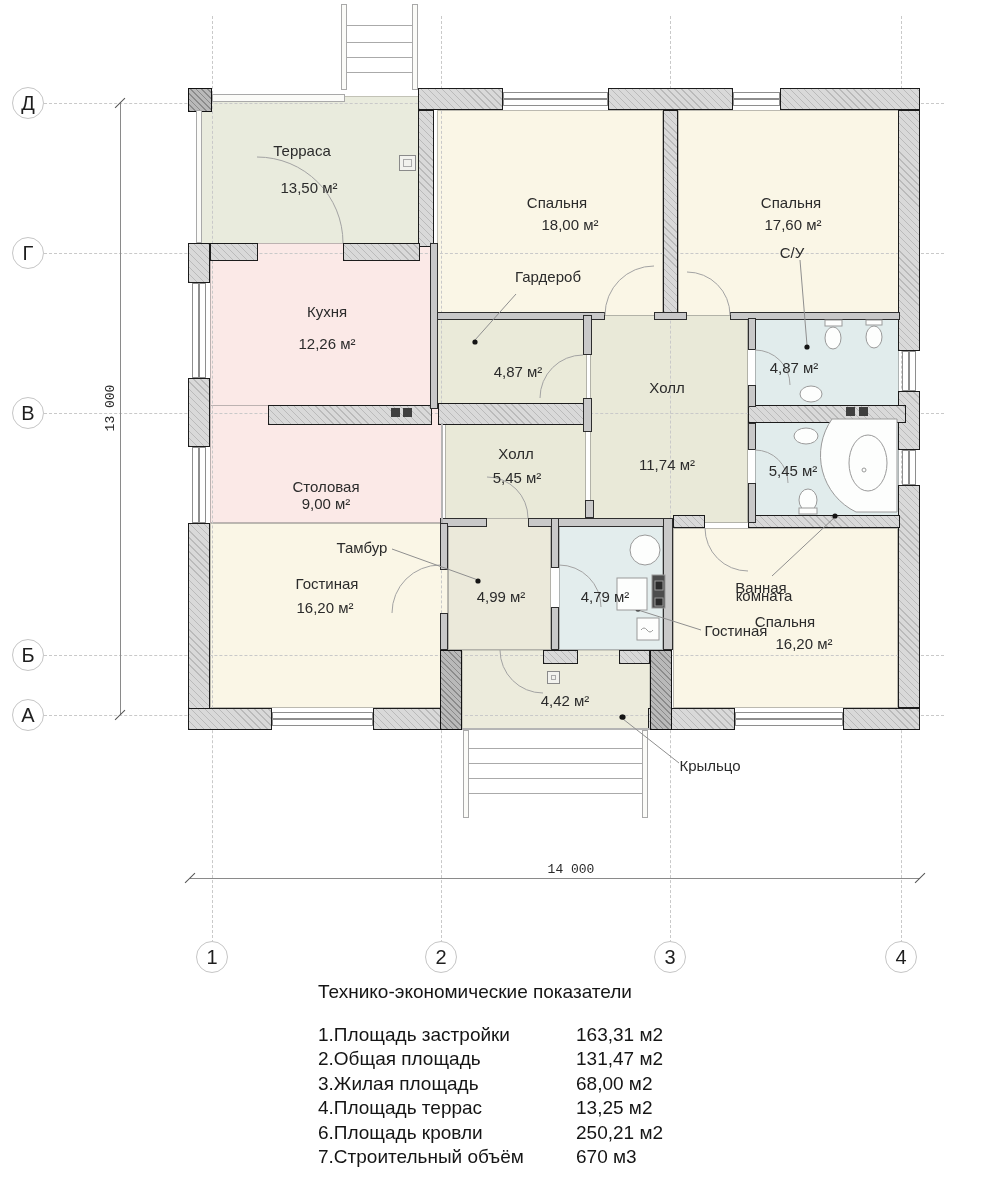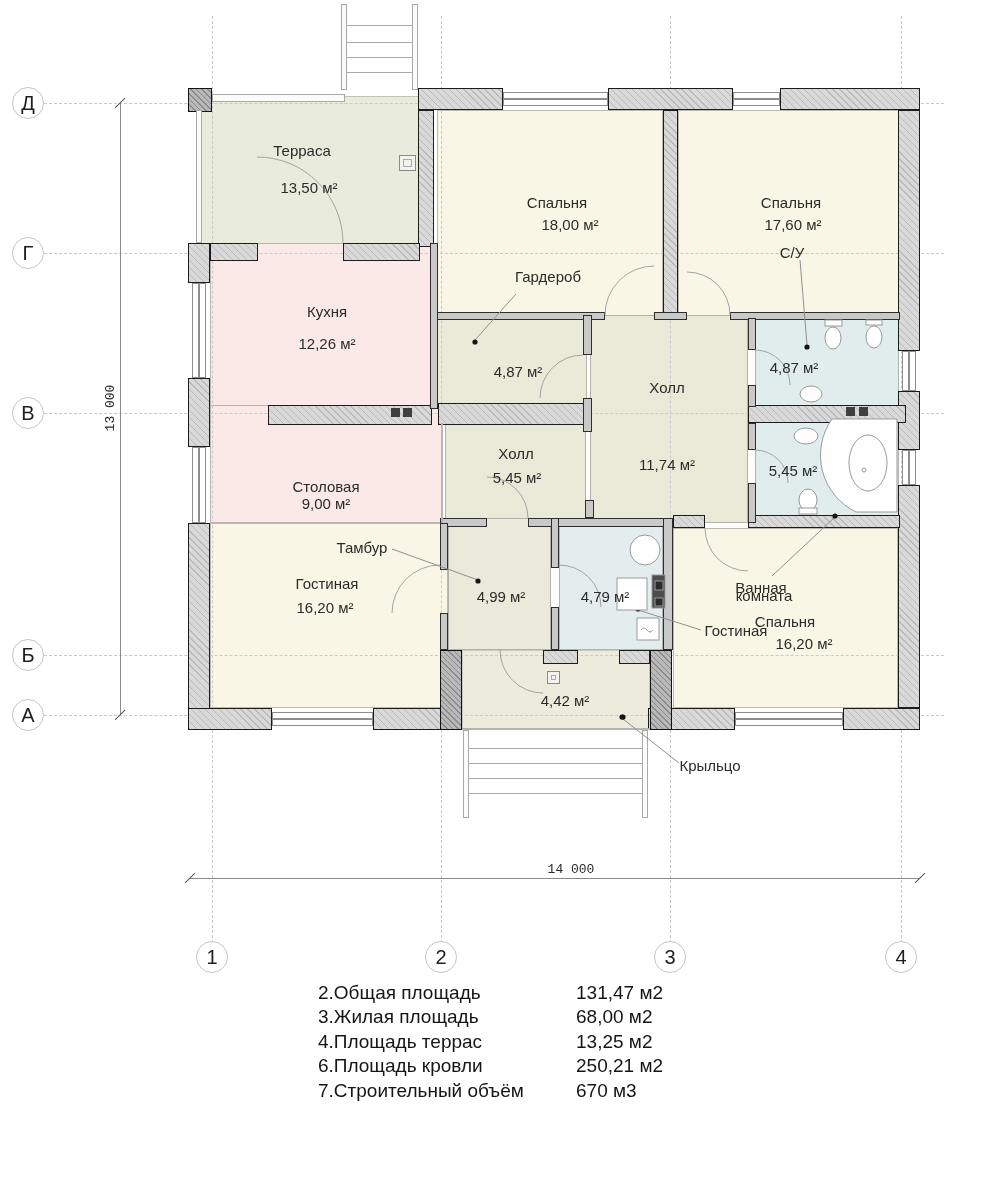--- a/index.html
+++ b/index.html
@@ -249,20 +249,24 @@
   <div class="bubble" style="left:28px;top:253px;">Г</div>
   <div class="bubble" style="left:28px;top:413px;">В</div>
   <div class="bubble" style="left:28px;top:655px;">Б</div>
   <div class="bubble" style="left:28px;top:715px;">А</div>
   <div class="bubble" style="left:212px;top:957px;">1</div>
   <div class="bubble" style="left:441px;top:957px;">2</div>
   <div class="bubble" style="left:670px;top:957px;">3</div>
   <div class="bubble" style="left:901px;top:957px;">4</div>
 
   <div id="indicators">
+    <div class="title">Технико-экономические показатели</div>
+    <div class="row">
+      <span class="rl">1.Площадь застройки</span><span>163,31 м2</span>
+    </div>
     <div class="row">
       <span class="rl">2.Общая площадь</span><span>131,47 м2</span>
     </div>
     <div class="row">
       <span class="rl">3.Жилая площадь</span><span>68,00 м2</span>
     </div>
     <div class="row">
       <span class="rl">4.Площадь террас</span><span>13,25 м2</span>
     </div>
     <div class="row">

